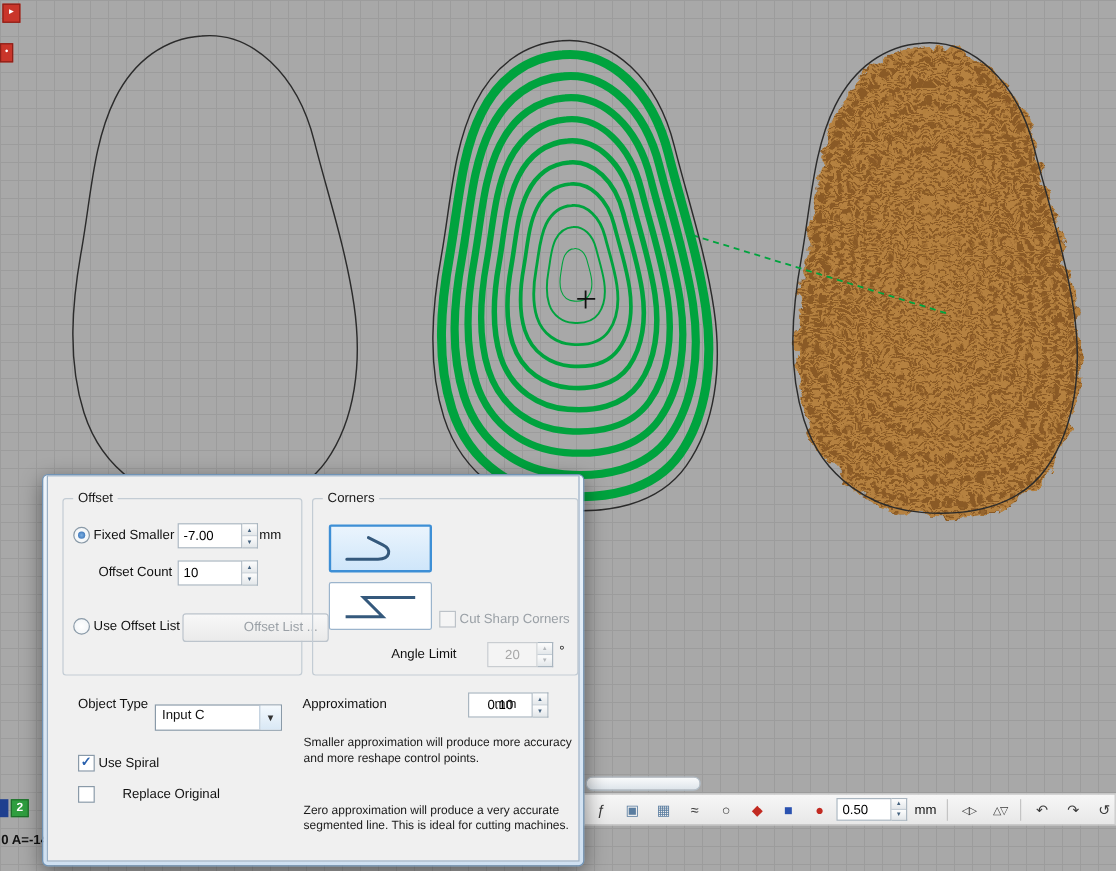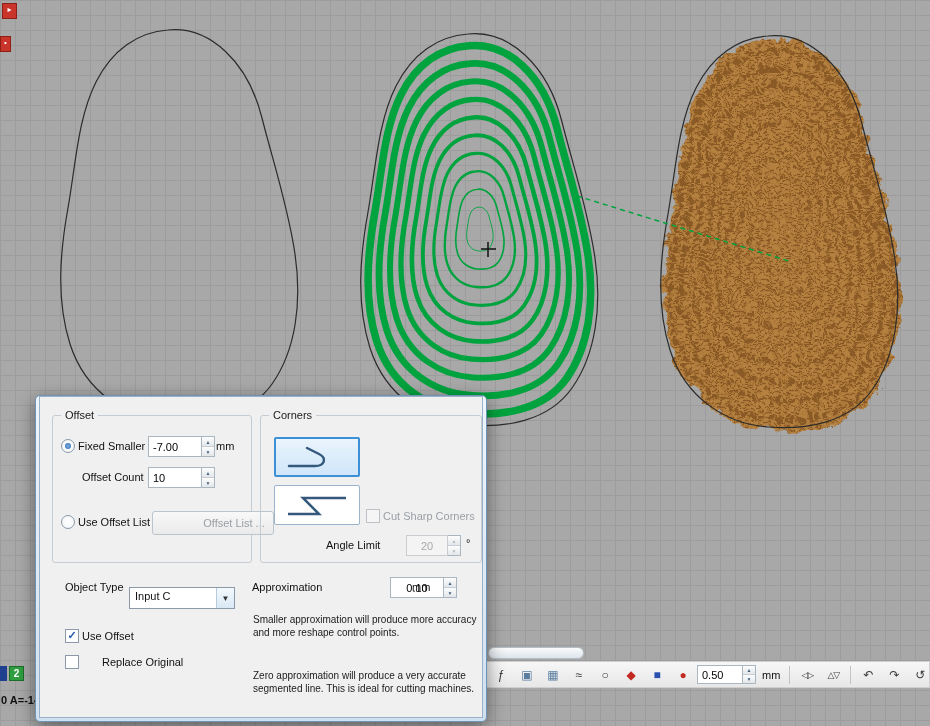--- a/index.html
+++ b/index.html
@@ -206,21 +206,21 @@
     <div class="spin" style="left:310px;top:180px;padding-left:40px;">
       <input style="text-align: center;" value="0.10">
       <div class="btns">
         <div>▲</div>
         <div>▼</div>
       </div>
     </div>
     <span class="lbl" style="left:372px;top:184px;">mm</span>
 
     <span class="cb on" style="left:25px;top:232px;"></span>
-    <span class="lbl" style="left:42px;top:233px;">Use Offset</span>
+    <span class="lbl" style="left:42px;top:233px;">Use Spiral</span>
     <span class="cb" style="left:25px;top:258px;"></span>
     <span class="lbl" style="left:42px;top:259px;margin-left:20px;">Replace Original</span>
     <div class="note" style="left:213px;top:216px;width:228px;">Smaller approximation will produce more accuracy and more reshape control points.</div>
     <div class="note" style="left:213px;top:272px;width:228px;">Zero approximation will produce a very accurate segmented line. This is ideal for cutting machines.</div>
   </div>
 </div>
 
 <div id="hscroll"></div>
 
 <div id="bottom-toolbar">

